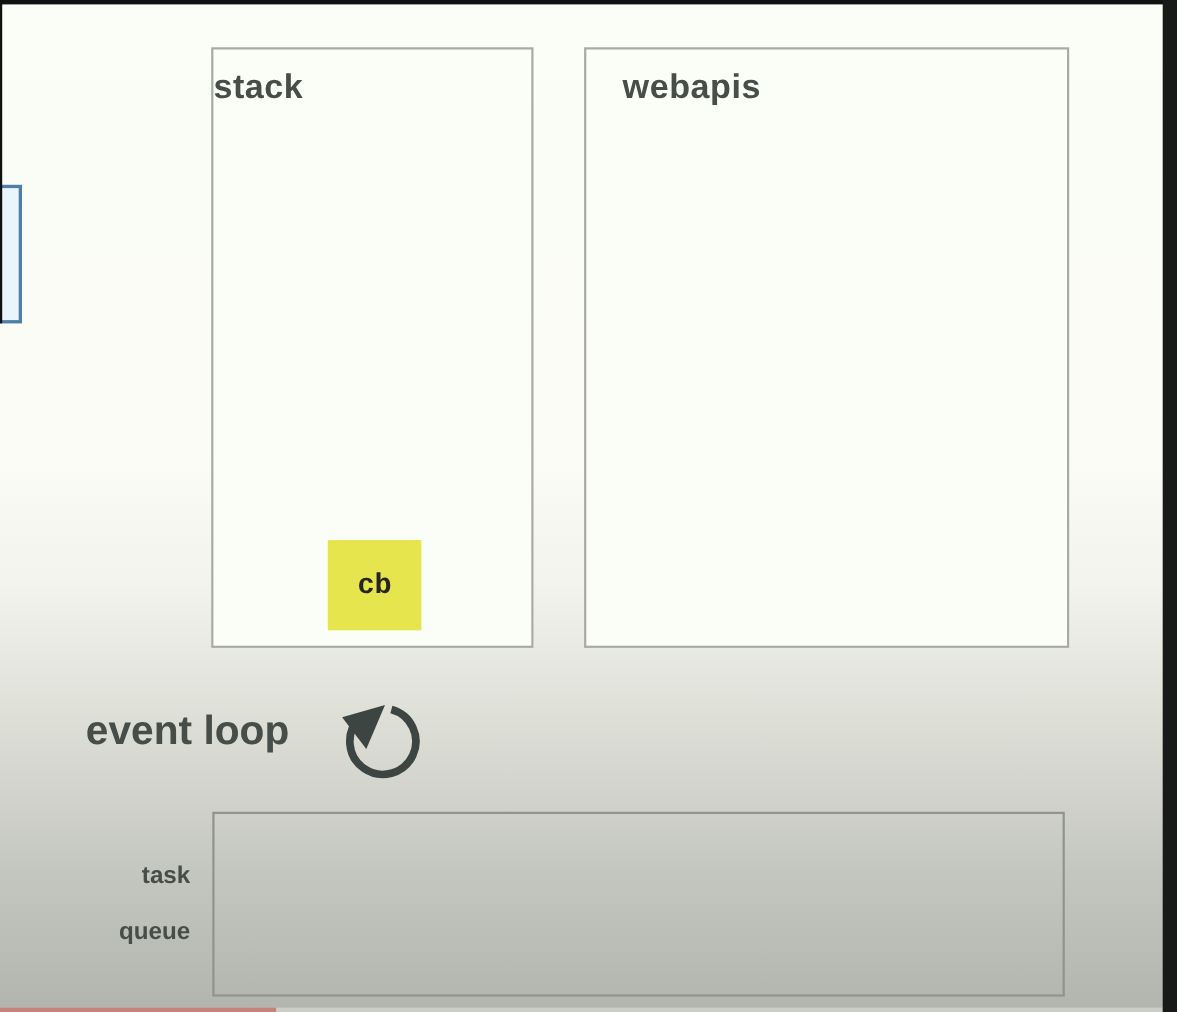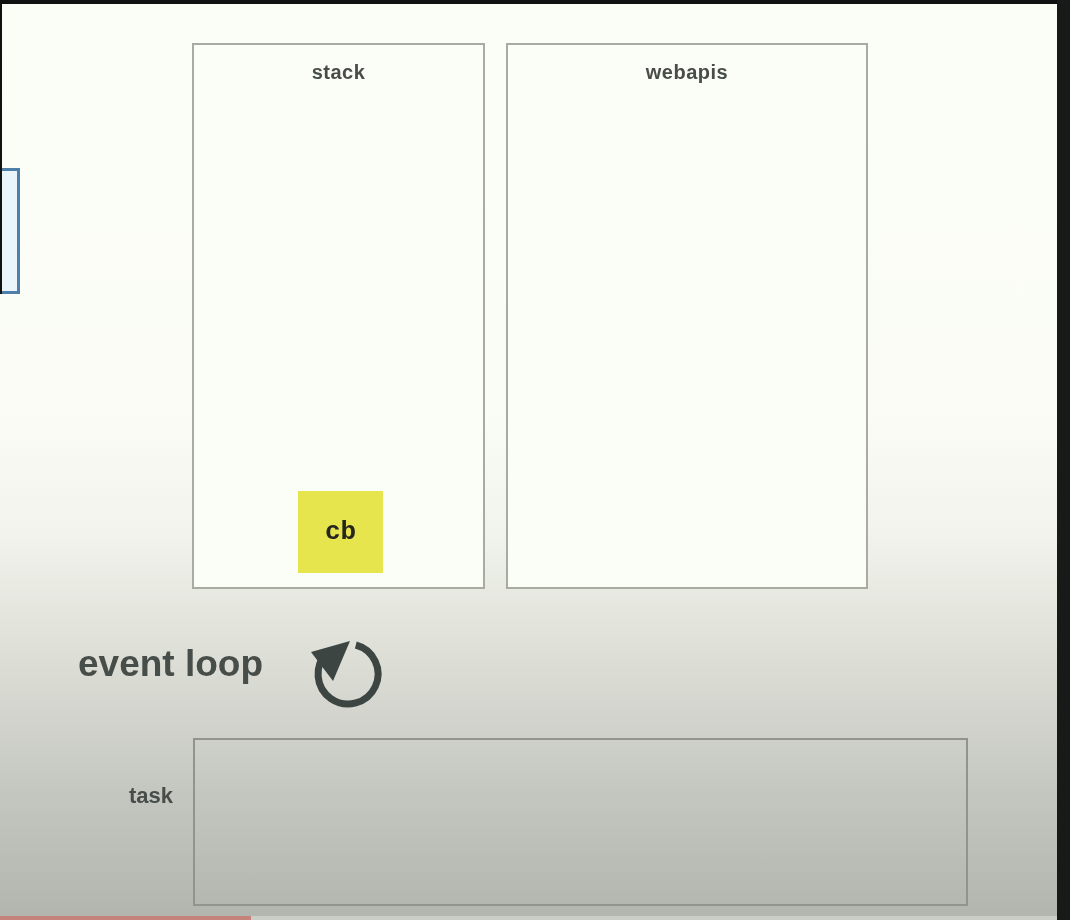--- a/index.html
+++ b/index.html
@@ -26,24 +26,24 @@
     border: 3px solid #4e7fa9; background: #e9f4fb;
     z-index: 5;
   }
 
   
   .panel {
     position: absolute; box-sizing: border-box;
     border: 2px solid #a7aba1; background: #fbfdf7;
   }
   .panel-stack   { left: 192px; top: 43px; width: 293px; height: 546px; }
-  .panel-webapis { left: 506px; top: 43px; width: 362px; height: 546px; }
+  .panel-webapis { left: 531px; top: 43px; width: 441px; height: 546px; padding-left: 33px; }
   .panel-title {
-    margin-top: 16px; text-align: center;
-    font-size: 20px; font-weight: 600; color: #474d49;
+    margin-top: 16px; text-align: left;
+    font-size: 31px; font-weight: 600; color: #474d49;
     letter-spacing: 0.5px;
   }
   .stack-items { position: absolute; left: 0; bottom: 0; width: 100%; height: 100%; margin-top: 23px; }
   .stack-item {
     position: absolute; left: 104px; bottom: 14px;
     width: 85px; height: 82px;
     display: flex; align-items: center; justify-content: center;
     font-family: "Liberation Mono", "DejaVu Sans Mono", monospace;
     font-size: 26px; font-weight: 700; color: #26261f;
   }
@@ -96,20 +96,21 @@
   <div class="event-loop-label">event loop</div>
   <div class="event-loop-icon">
     <svg width="90" height="85" viewBox="0 0 90 85" aria-hidden="true">
       <path d="M 55.8 17 A 30 30 0 1 1 26.8 24.8" fill="none" stroke="#3d4543" stroke-width="7"></path>
       <polygon points="50,13 11,24 33,53" fill="#3d4543"></polygon>
     </svg>
   </div>
 
   <div class="task-queue-label">
     <div>task</div>
+    <div>queue</div>
   </div>
   <div class="panel-task-queue"></div>
 
   <div class="progress-bar">
     <div class="progress-played" style="width: 251px;"></div>
   </div>
 
 </div>
 
 </body></html>

